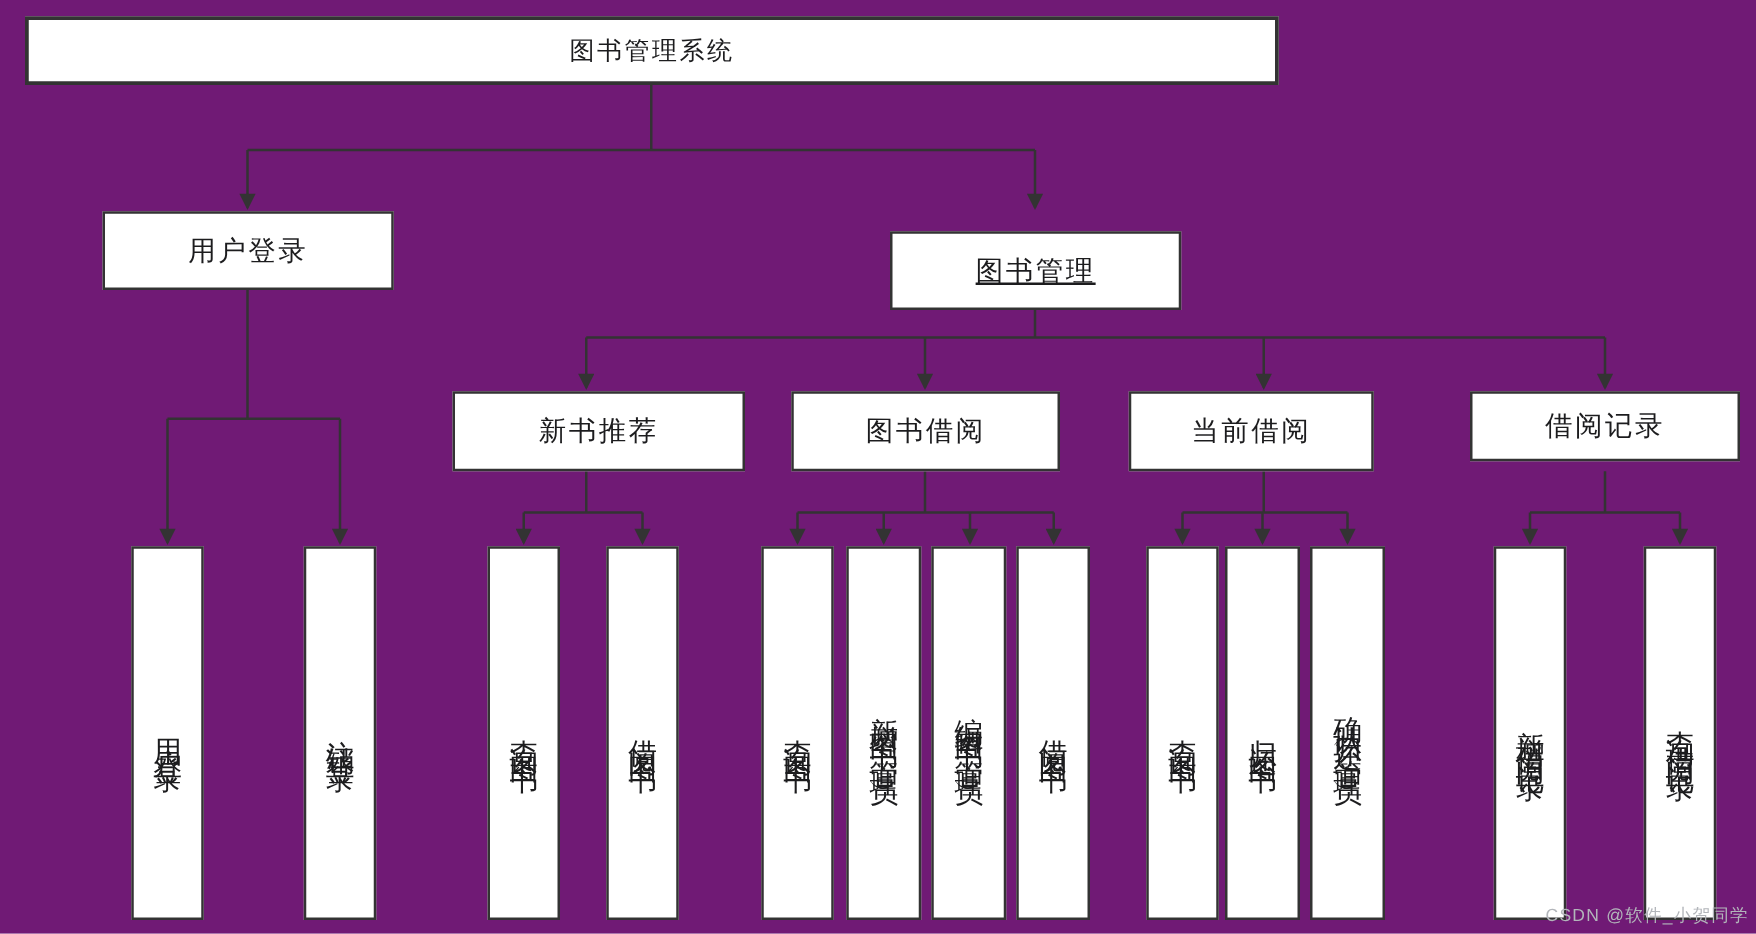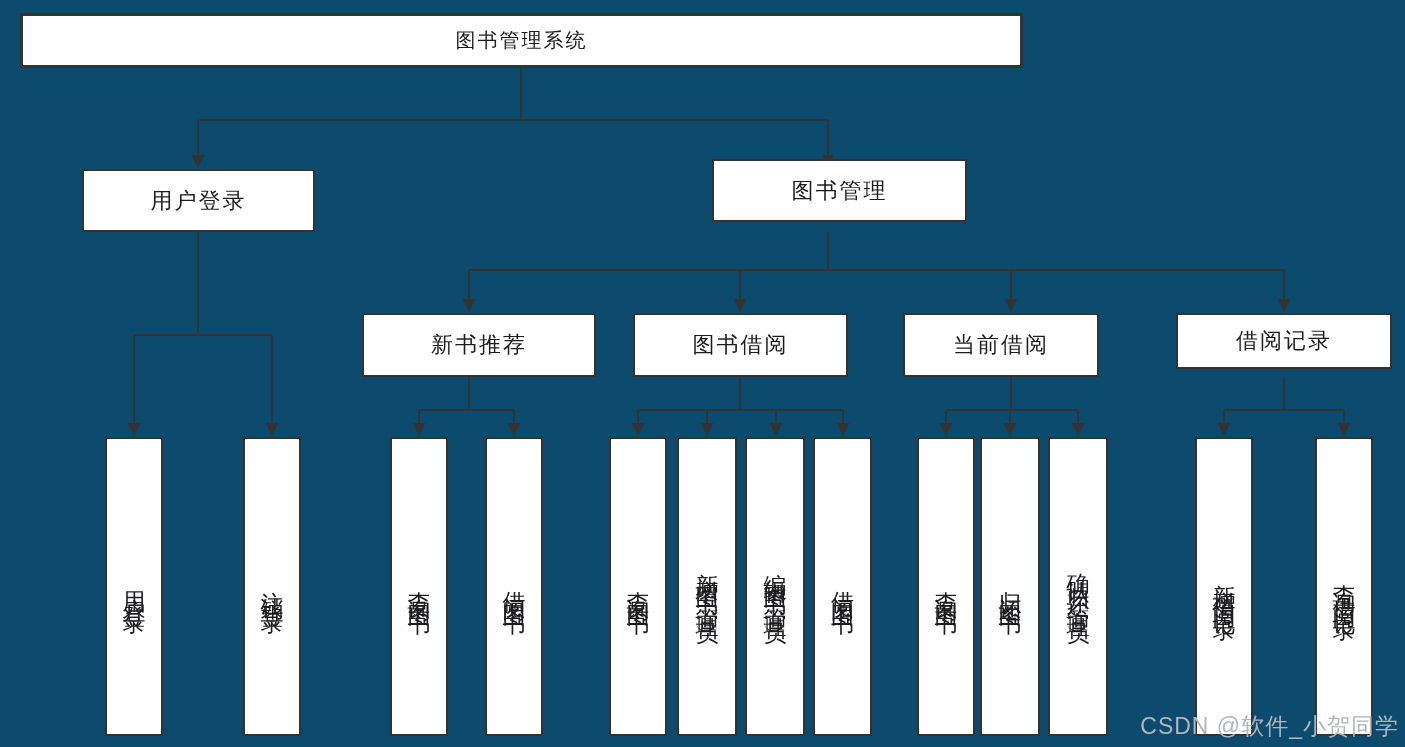--- a/index.html
+++ b/index.html
@@ -5,21 +5,21 @@
   html, body {
     margin: 0;
     padding: 0;
     background: #ffffff;
     font-family: "Liberation Sans", "DejaVu Sans", sans-serif;
   }
   .canvas {
     position: relative;
     width: 1405px;
     height: 747px;
-    background: #0c4a6e;
+    background: #701a75;
     overflow: hidden;
   }
   .connectors {
     position: absolute;
     left: 0; top: 0;
     width: 1405px;
     height: 747px;
     pointer-events: none;
   }
   .box {
@@ -46,21 +46,21 @@
     writing-mode: vertical-rl;
     text-orientation: mixed;
     font-size: 23px;
     letter-spacing: 7px;
     line-height: 1;
   }
   .watermark {
     position: absolute;
     right: 6px;
     bottom: 5px;
-    font-size: 23px;
+    font-size: 14px;
     letter-spacing: 1px;
     color: #b2b5ba;
     white-space: nowrap;
   }
 </style>
 </head>
 <body>
 
 <div class="canvas">
 
@@ -110,21 +110,21 @@
       <path d="M1284,377 V410"></path>
       <path d="M1224,410 H1344"></path>
       <path d="M1224,410 V434" marker-end="url(#arrow)"></path>
       <path d="M1344,410 V434" marker-end="url(#arrow)"></path>
     </g>
   </svg>
 
   <div class="box root-box" style="left:20px; top:13px; width:1003px; height:55px;">图书管理系统</div>
 
   <div class="box h-box" style="left:82px; top:169px; width:233px; height:63px;">用户登录</div>
-  <div class="box h-box" style="left:712px; top:159px; width:255px; height:63px;">图书管理</div>
+  <div class="box h-box" style="left:712px; top:185px; width:233px; height:63px;text-decoration:underline;">图书管理</div>
 
   <div class="box h-box" style="left:362px; top:313px; width:234px; height:64px;">新书推荐</div>
   <div class="box h-box" style="left:633px; top:313px; width:215px; height:64px;">图书借阅</div>
   <div class="box h-box" style="left:903px; top:313px; width:196px; height:64px;">当前借阅</div>
   <div class="box h-box" style="left:1176px; top:313px; width:216px; height:56px;">借阅记录</div>
 
   <div class="box v-box" style="left:105px; top:437px; width:58px; height:299px;">用户登录</div>
   <div class="box v-box" style="left:243px; top:437px; width:58px; height:299px;">注销登录</div>
 
   <div class="box v-box" style="left:390px; top:437px; width:58px; height:299px;">查询图书</div>

